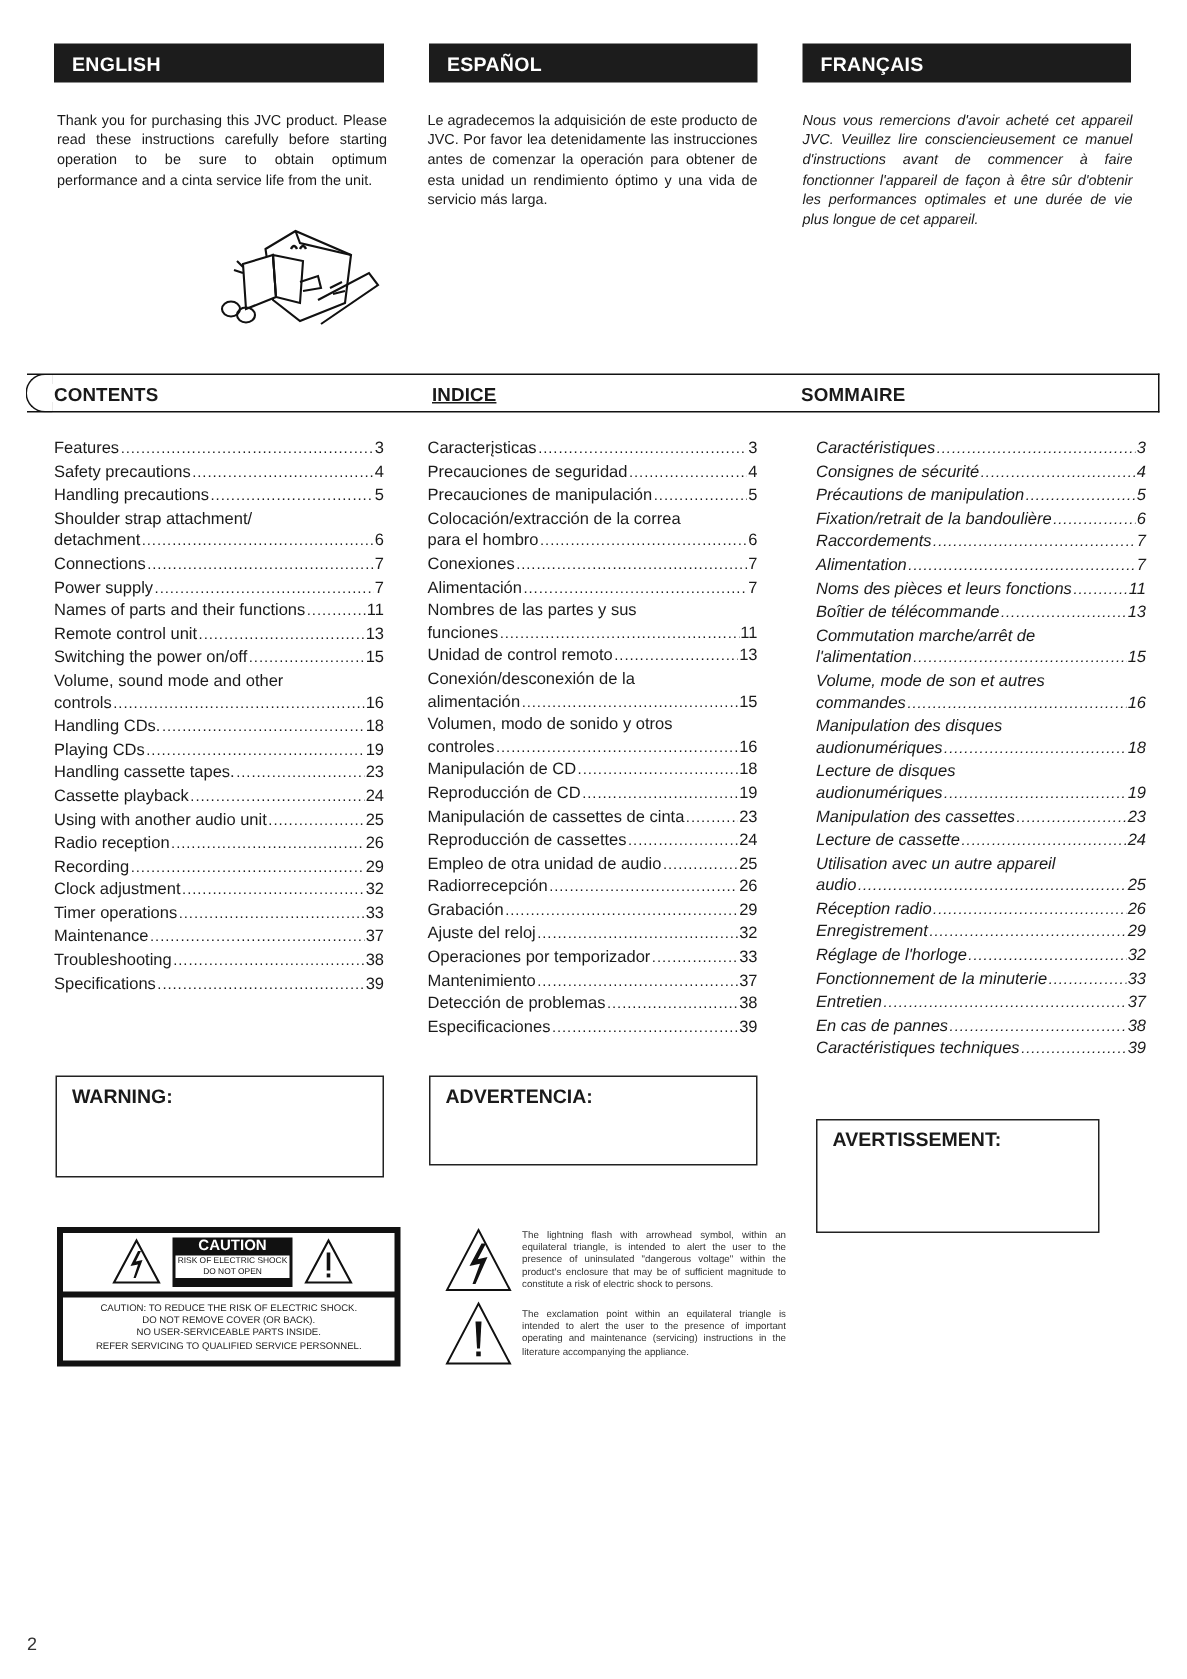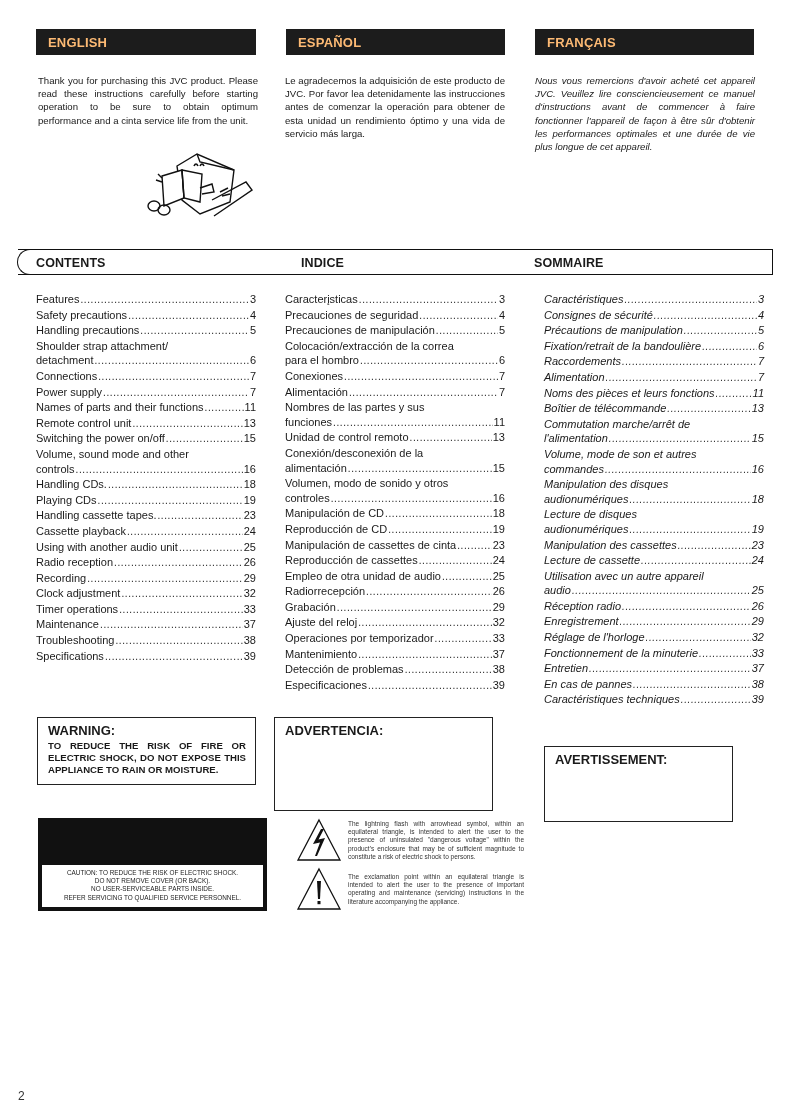--- a/index.html
+++ b/index.html
@@ -1,19 +1,19 @@
 <!DOCTYPE html>
 <html><head>
 <meta charset="utf-8">
 <style>
   html, body { margin:0; padding:0; background:#ffffff; }
   body { width:791px; height:1119px; position:relative; overflow:hidden; color:#1a1a1a;
          font-family:"Liberation Sans", sans-serif; }
   .abs { position:absolute; }
-  .lang-header { position:absolute; top:29px; height:26px; background:#1c1c1c; color:#fdba74;
+  .lang-header { position:absolute; top:29px; height:26px; background:#1c1c1c; color:#ffffff;
                  font-weight:bold; font-size:13px; line-height:27px; padding-left:12px; box-sizing:border-box; letter-spacing:0.2px; }
   .intro { position:absolute; top:74px; font-size:9.6px; line-height:13.2px; text-align:justify; width:220px; }
   .intro.fr { font-style:italic; }
   .illus { position:absolute; left:142px; top:148px; width:120px; height:80px; }
   .contents-bar { position:absolute; left:18px; top:249px; width:755px; height:26px; border:1.5px solid #111;
                   border-left:none; box-sizing:border-box; }
   .contents-bar .lcap { position:absolute; left:-1px; top:-1.5px; width:18px; height:26px; border:1.5px solid #111;
                   border-right:none; border-radius:14px 0 0 14px; box-sizing:border-box; }
   .cbar-label { position:absolute; top:256px; font-weight:bold; font-size:12.5px; letter-spacing:0.1px; }
   .toc { position:absolute; top:292px; width:220px; font-size:11px; line-height:14.6px; }
@@ -62,21 +62,21 @@
     <ellipse cx="12" cy="58" rx="6" ry="5"></ellipse>
     <ellipse cx="22" cy="62" rx="6" ry="5"></ellipse>
     <path d="M16 26 L20 30 M14 32 L20 34"></path>
   </svg>
 </div>
 
 <div class="contents-bar">
     <div class="lcap"></div>
   </div>
 <div class="cbar-label" style="left:36px;">CONTENTS</div>
-<div class="cbar-label" style="left:301px;">INDICE</div>
+<div class="cbar-label" style="left:288px;text-decoration:underline;">INDICE</div>
 <div class="cbar-label" style="left:534px;">SOMMAIRE</div>
 
 <div class="toc" id="toc-en" style="left:36px;">
     <div class="toc-row">
       <span class="t">Features</span>
       <span class="d"></span>
       <span class="p">3</span>
     </div>
     <div class="toc-row">
       <span class="t">Safety precautions</span>
@@ -415,30 +415,44 @@
     </div>
     <div class="toc-row">
       <span class="t">Caractéristiques techniques</span>
       <span class="d"></span>
       <span class="p">39</span>
     </div>
   </div>
 
 <div class="warn" style="left:37px;width:219px;height:68px;">
   <div class="wt">WARNING:</div>
-  <div class="wb">TO REDUCE THE RISK OF FIRE OR ELECTRIC SHOCK, DO NOT EXPOSE THIS APPLIANCE TO RAIN OR MOISTURE.</div>
 </div>
-<div class="warn" style="left:274px;width:219px;height:94px;">
+<div class="warn" style="left:286px;width:219px;height:60px;">
   <div class="wt">ADVERTENCIA:</div>
 </div>
 <div class="warn" style="left:544px;width:189px;height:76px;margin-top:29px;">
   <div class="wt">AVERTISSEMENT:</div>
 </div>
 
 <div class="caution-box">
+  <div class="caution-top">
+    <svg class="abs" style="left:32px;top:3px;" width="34" height="32" viewBox="0 0 34 32">
+      <path d="M17 2 L32 30 L2 30 Z" fill="none" stroke="#111" stroke-width="1.4"></path>
+      <path d="M18 9 L13 19 L18 18 L15 27 L16.5 27 L21 15 L16.5 16 L20 9 Z" fill="#111"></path>
+    </svg>
+    <div class="caution-label">
+      <div class="ct">CAUTION</div>
+      <div class="cs"><span>RISK OF ELECTRIC SHOCK</span><br><span>DO NOT OPEN</span></div>
+    </div>
+    <svg class="abs" style="left:160px;top:3px;" width="34" height="32" viewBox="0 0 34 32">
+      <path d="M17 2 L32 30 L2 30 Z" fill="none" stroke="#111" stroke-width="1.4"></path>
+      <rect x="15.8" y="10" width="2.4" height="12" fill="#111"></rect>
+      <rect x="15.8" y="24" width="2.4" height="2.6" fill="#111"></rect>
+    </svg>
+  </div>
   <div class="caution-bot">
     <div>CAUTION:      TO REDUCE THE RISK OF ELECTRIC SHOCK.</div>
     <div>DO NOT REMOVE COVER (OR BACK).</div>
     <div>NO USER-SERVICEABLE PARTS INSIDE.</div>
     <div>REFER SERVICING TO QUALIFIED SERVICE PERSONNEL.</div>
   </div>
 </div>
 
 <svg class="abs" style="left:296px;top:818px;" width="46" height="44" viewBox="0 0 46 44">
   <path d="M23 2 L44 42 L2 42 Z" fill="none" stroke="#111" stroke-width="1.3"></path>

